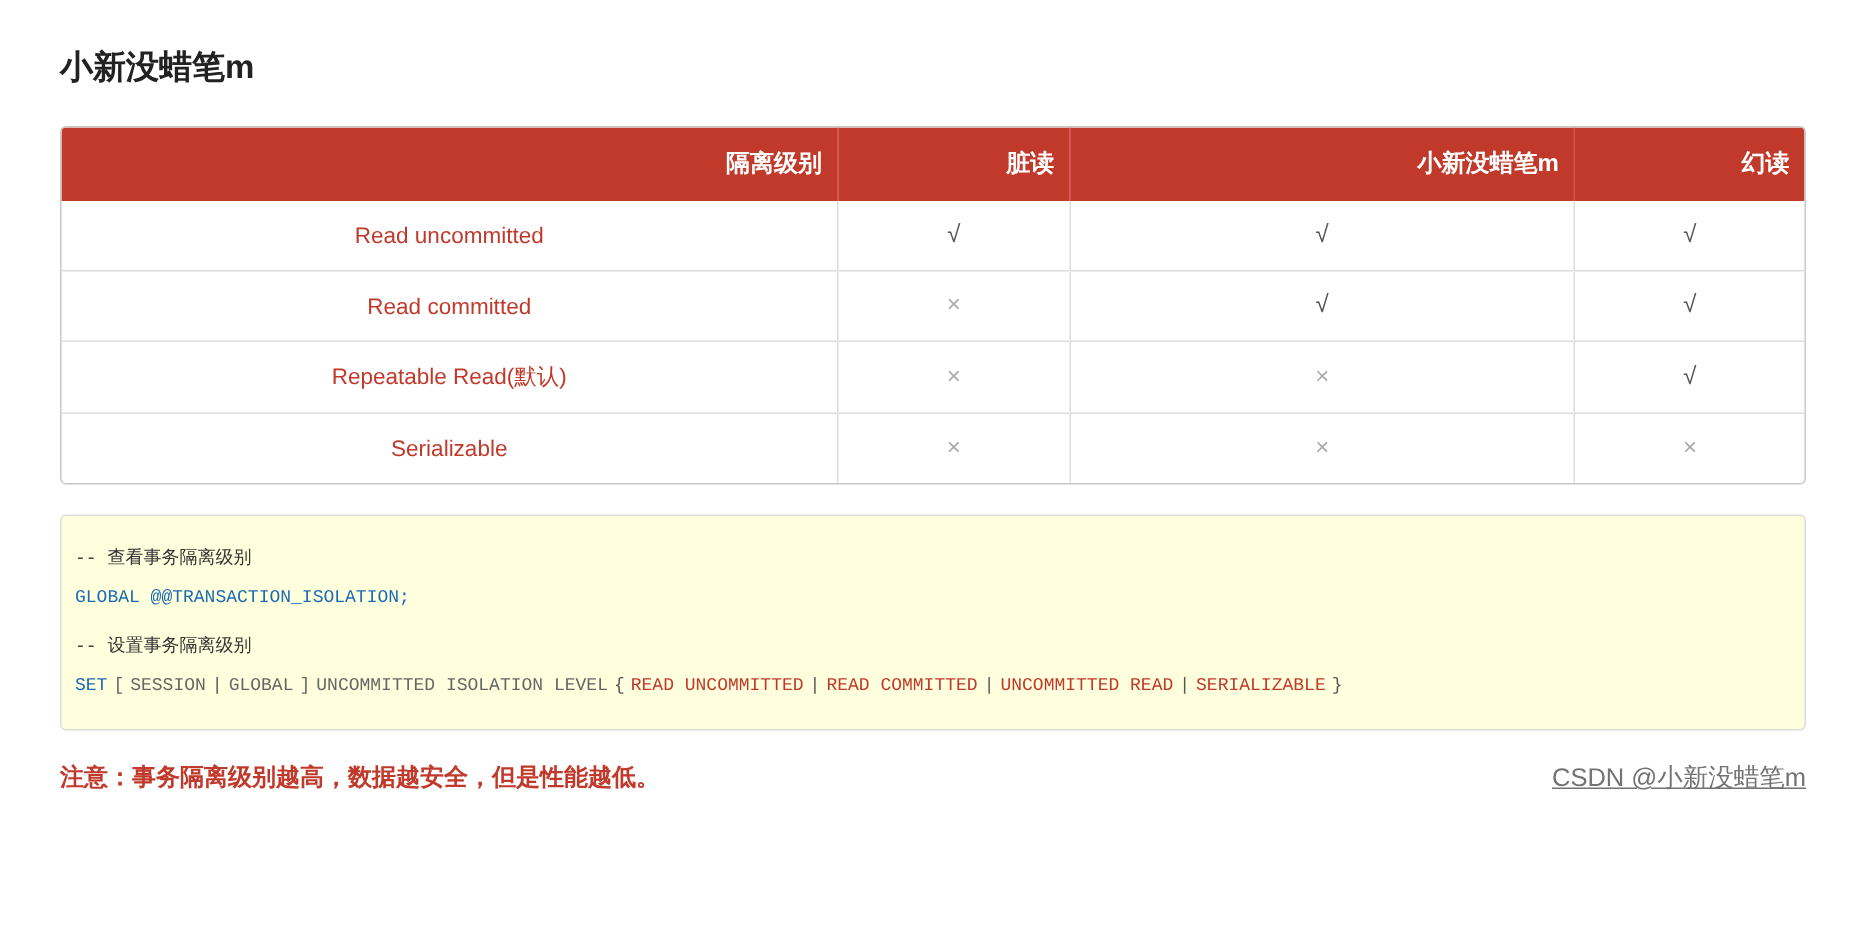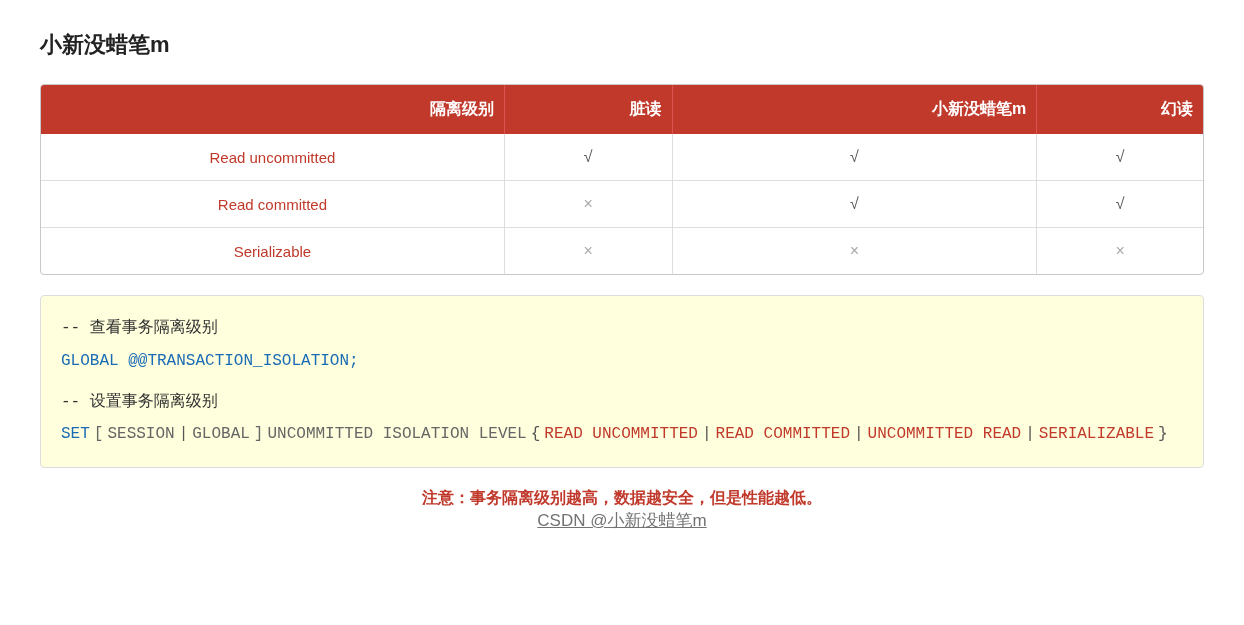--- a/index.html
+++ b/index.html
@@ -65,23 +65,23 @@
       font-size: 16px;
     }
     .cross {
       color: #aaa;
       font-size: 16px;
     }
     .code-box {
       background: #ffffdd;
       border: 1px solid #ddd;
       border-radius: 4px;
-      padding: 18px 20px;
+      padding: 18px 9px;
       margin-bottom: 20px;
-      font-size: 16px;
+      font-size: 12px;
       line-height: 1.8;
     }
     .code-comment {
       color: #333;
       font-family: "Courier New", monospace;
     }
     .code-blue {
       color: #1a6bb5;
       font-family: "Courier New", monospace;
     }
@@ -112,21 +112,20 @@
     .notice {
       font-size: 16px;
       font-weight: bold;
       color: #c0392b;
     }
     .footer-row {
       display: flex;
       justify-content: space-between;
       align-items: center;
       margin-top: 4px;
-      flex-direction: column;
     }
     .csdn-label {
       color: #737373;
       font-size: 17px;
       text-decoration: underline;
     }
     .code-spacing {
       margin-top: 12px;
     }
   </style>
@@ -152,20 +151,26 @@
           <td><span class="check">√</span></td>
           <td><span class="check">√</span></td>
         </tr>
         <tr>
           <td>Read committed</td>
           <td><span class="cross">×</span></td>
           <td><span class="check">√</span></td>
           <td><span class="check">√</span></td>
         </tr>
         <tr>
+          <td>Repeatable Read(默认)</td>
+          <td><span class="cross">×</span></td>
+          <td><span class="cross">×</span></td>
+          <td><span class="check">√</span></td>
+        </tr>
+        <tr>
           <td>Serializable</td>
           <td><span class="cross">×</span></td>
           <td><span class="cross">×</span></td>
           <td><span class="cross">×</span></td>
         </tr>
       </tbody>
   </table>
 </div>
 
 <div class="code-box">

